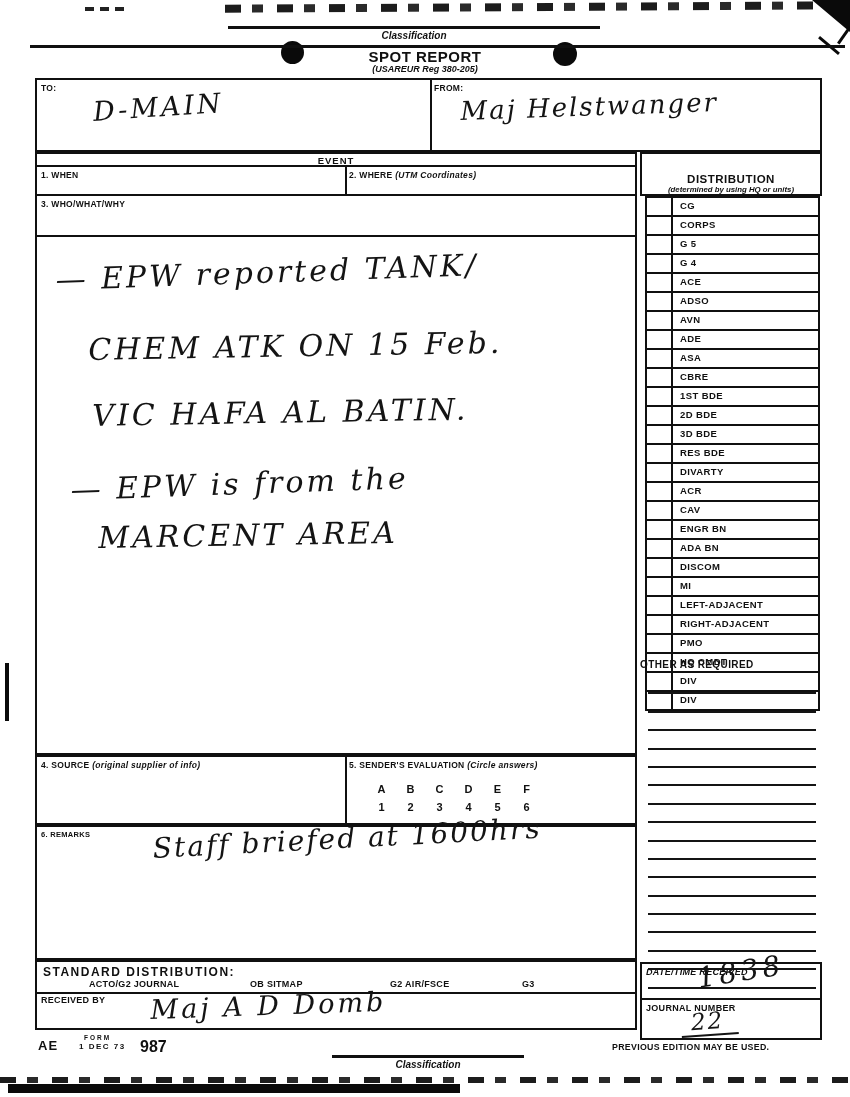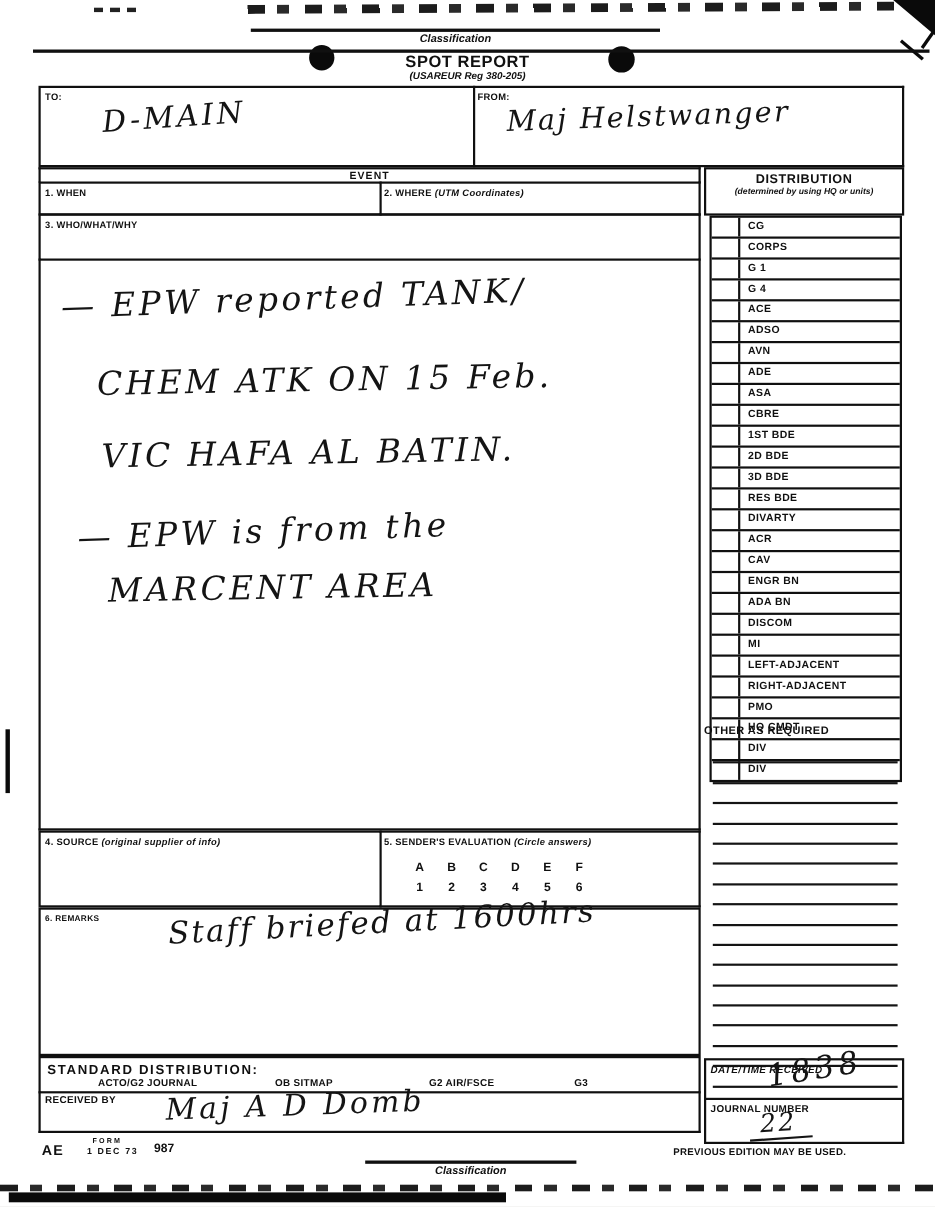--- a/index.html
+++ b/index.html
@@ -124,35 +124,35 @@
         <span class="sd-item" style="left: 353px;">G2 AIR/FSCE</span>
         <span class="sd-item" style="left: 485px;">G3</span>
       </div>
   </div>
   <div class="abs bx" style="left:35px;top:992px;width:602px;height:38px;border-top:none;">
     <div class="lbl" style="font-size:9px;">RECEIVED BY</div>
   </div>
   <div class="hw" style="left:150px;top:994px;font-size:27px;letter-spacing:3px;transform:rotate(-2deg);">Maj A D Domb</div>
 
   <div class="abs bx" style="left:640px;top:152px;width:182px;height:44px;">
-    <div style="font-weight:bold;font-size:11.5px;text-align:center;letter-spacing:.5px;padding-top:3px;">DISTRIBUTION</div>
+    <div style="font-weight:bold;font-size:11.5px;text-align:center;letter-spacing:.5px;padding-top:19px;">DISTRIBUTION</div>
     <div style="font-style:italic;font-weight:bold;font-size:7.8px;text-align:center;">(determined by using HQ or units)</div>
   </div>
   <div class="abs bx" id="dist-units" style="left:645px;top:196px;width:175px;">
       <div class="dz-row">
         <span class="dz-check"></span>
         <span class="dz-label">CG</span>
       </div>
       <div class="dz-row">
         <span class="dz-check"></span>
         <span class="dz-label">CORPS</span>
       </div>
       <div class="dz-row">
         <span class="dz-check"></span>
-        <span class="dz-label">G 1</span>
+        <span class="dz-label">G 5</span>
       </div>
       <div class="dz-row">
         <span class="dz-check"></span>
         <span class="dz-label">G 4</span>
       </div>
       <div class="dz-row">
         <span class="dz-check"></span>
         <span class="dz-label">ACE</span>
       </div>
       <div class="dz-row">
@@ -270,17 +270,17 @@
   </div>
   <div class="hw" style="left:695px;top:962px;font-size:28px;letter-spacing:4px;transform:rotate(-9deg);">1838</div>
   <div class="abs bx" style="left:640px;top:1000px;width:182px;height:40px;border-top:none;">
     <div class="lbl" style="font-size:9px;">JOURNAL NUMBER</div>
   </div>
   <div class="hw" style="left:680px;top:1010px;font-size:23px;letter-spacing:2px;transform:rotate(-4deg);border-bottom:2px solid #141414;padding:0 14px 0 10px;">22</div>
 
   <div class="abs ftiny" style="left:38px;top:1038px;font-size:13px;letter-spacing:1px;">AE</div>
   <div class="abs ftiny" style="left:84px;top:1034px;font-size:6.5px;letter-spacing:2px;">FORM</div>
   <div class="abs ftiny" style="left:79px;top:1042px;font-size:8px;letter-spacing:1.5px;">1 DEC 73</div>
-  <div class="abs ftiny" style="left:140px;top:1038px;font-size:11px;">987</div>
+  <div class="abs ftiny" style="left:140px;top:1038px;font-size:16px;">987</div>
   <div class="abs cls" style="left:332px;top:1055px;width:192px;">Classification</div>
   <div class="abs ftiny" style="left:612px;top:1042px;width:232px;font-size:8.8px;text-align:left;letter-spacing:.3px;">PREVIOUS EDITION MAY BE USED.</div>
 
 </div>
 
 </body></html>

